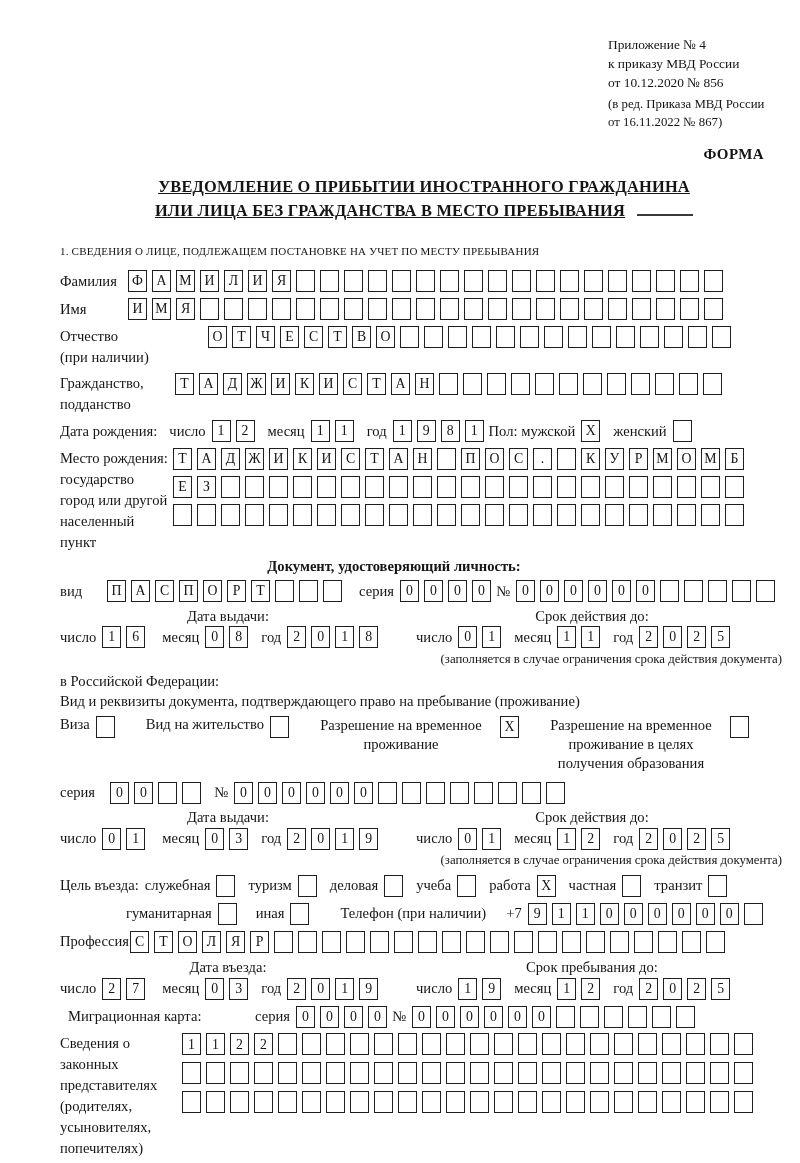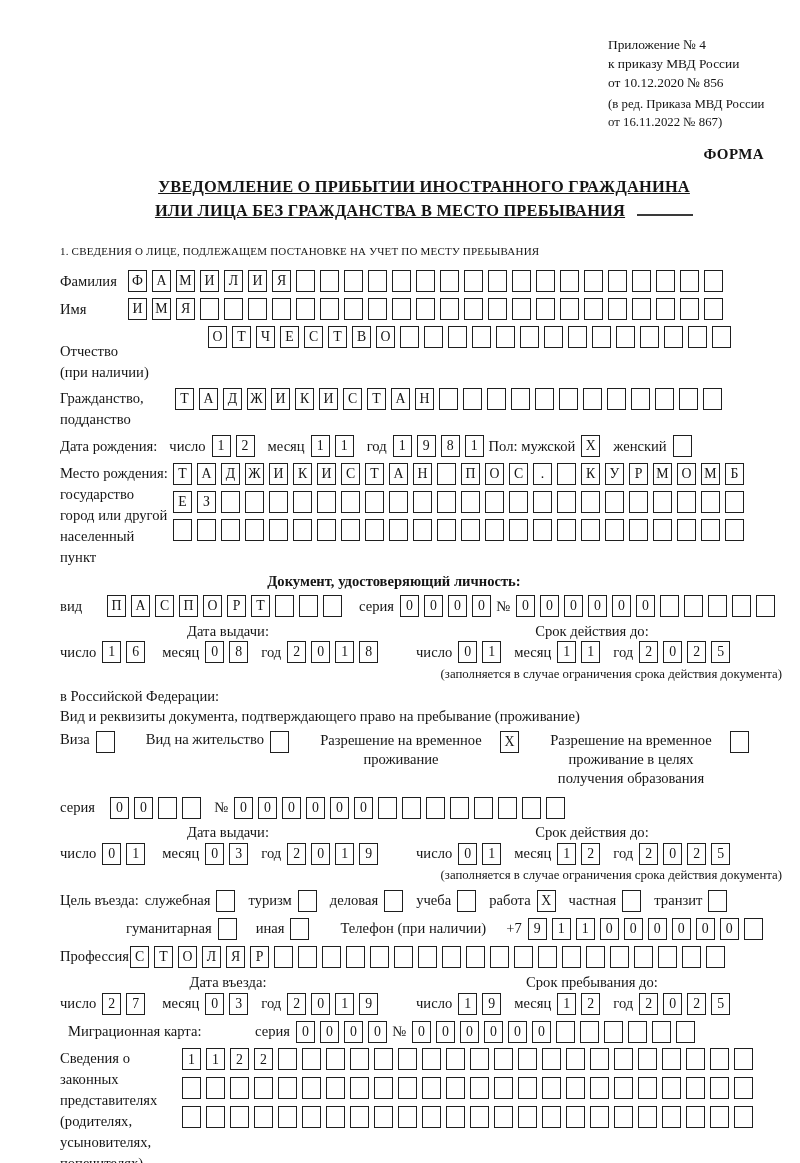--- a/index.html
+++ b/index.html
@@ -15,21 +15,21 @@
   .forma { margin-top:14px; text-align:right; padding-right:24px; font-weight:700; font-size:15px; letter-spacing:.4px; }
   .title { margin-top:12px; text-align:center; font-weight:700; font-size:16.4px; line-height:1.45; letter-spacing:.2px;text-decoration:underline; }
   .blank { display:inline-block; width:56px; border-bottom:2px solid #3a3a3a; margin-left:12px; }
   .sec-h { margin-top:22px; font-weight:400; font-size:11px; letter-spacing:.2px; white-space:nowrap; }
   
   .frm { margin-top:13px; }
   .row { display:flex; align-items:center; margin-bottom:5px; min-height:23px; }
   .row.top { align-items:flex-start; }
   .lbl { flex:0 0 auto; }
   .lblcol { flex:0 0 auto; line-height:21px; }
-  .w68 { width:68px; } .w148 { width:148px;margin-top:15px; } .w115 { width:115px; }
+  .w68 { width:68px; } .w148 { width:148px; } .w115 { width:115px; }
   .w113 { width:113px; } .w122 { width:122px; } .w70 { width:70px; } .w187 { width:187px;margin-left:8px; }
   .cells { display:flex; flex:0 0 auto; }
   .cell {
     flex:0 0 auto; width:19px; height:22px; border:1.5px solid #1f1f1f; margin-right:5px;
     display:flex; align-items:center; justify-content:center;
     font-size:13.8px; background:#fff; line-height:1;
   }
   .colcells .cells { margin-bottom:6px; }
   .sub { flex:0 0 auto; margin-right:6px; }
   .ml8{margin-left:8px;} .ml12{margin-left:12px;} .ml14{margin-left:14px;} .ml20{margin-left:20px;} .ml26{margin-left:26px;}

